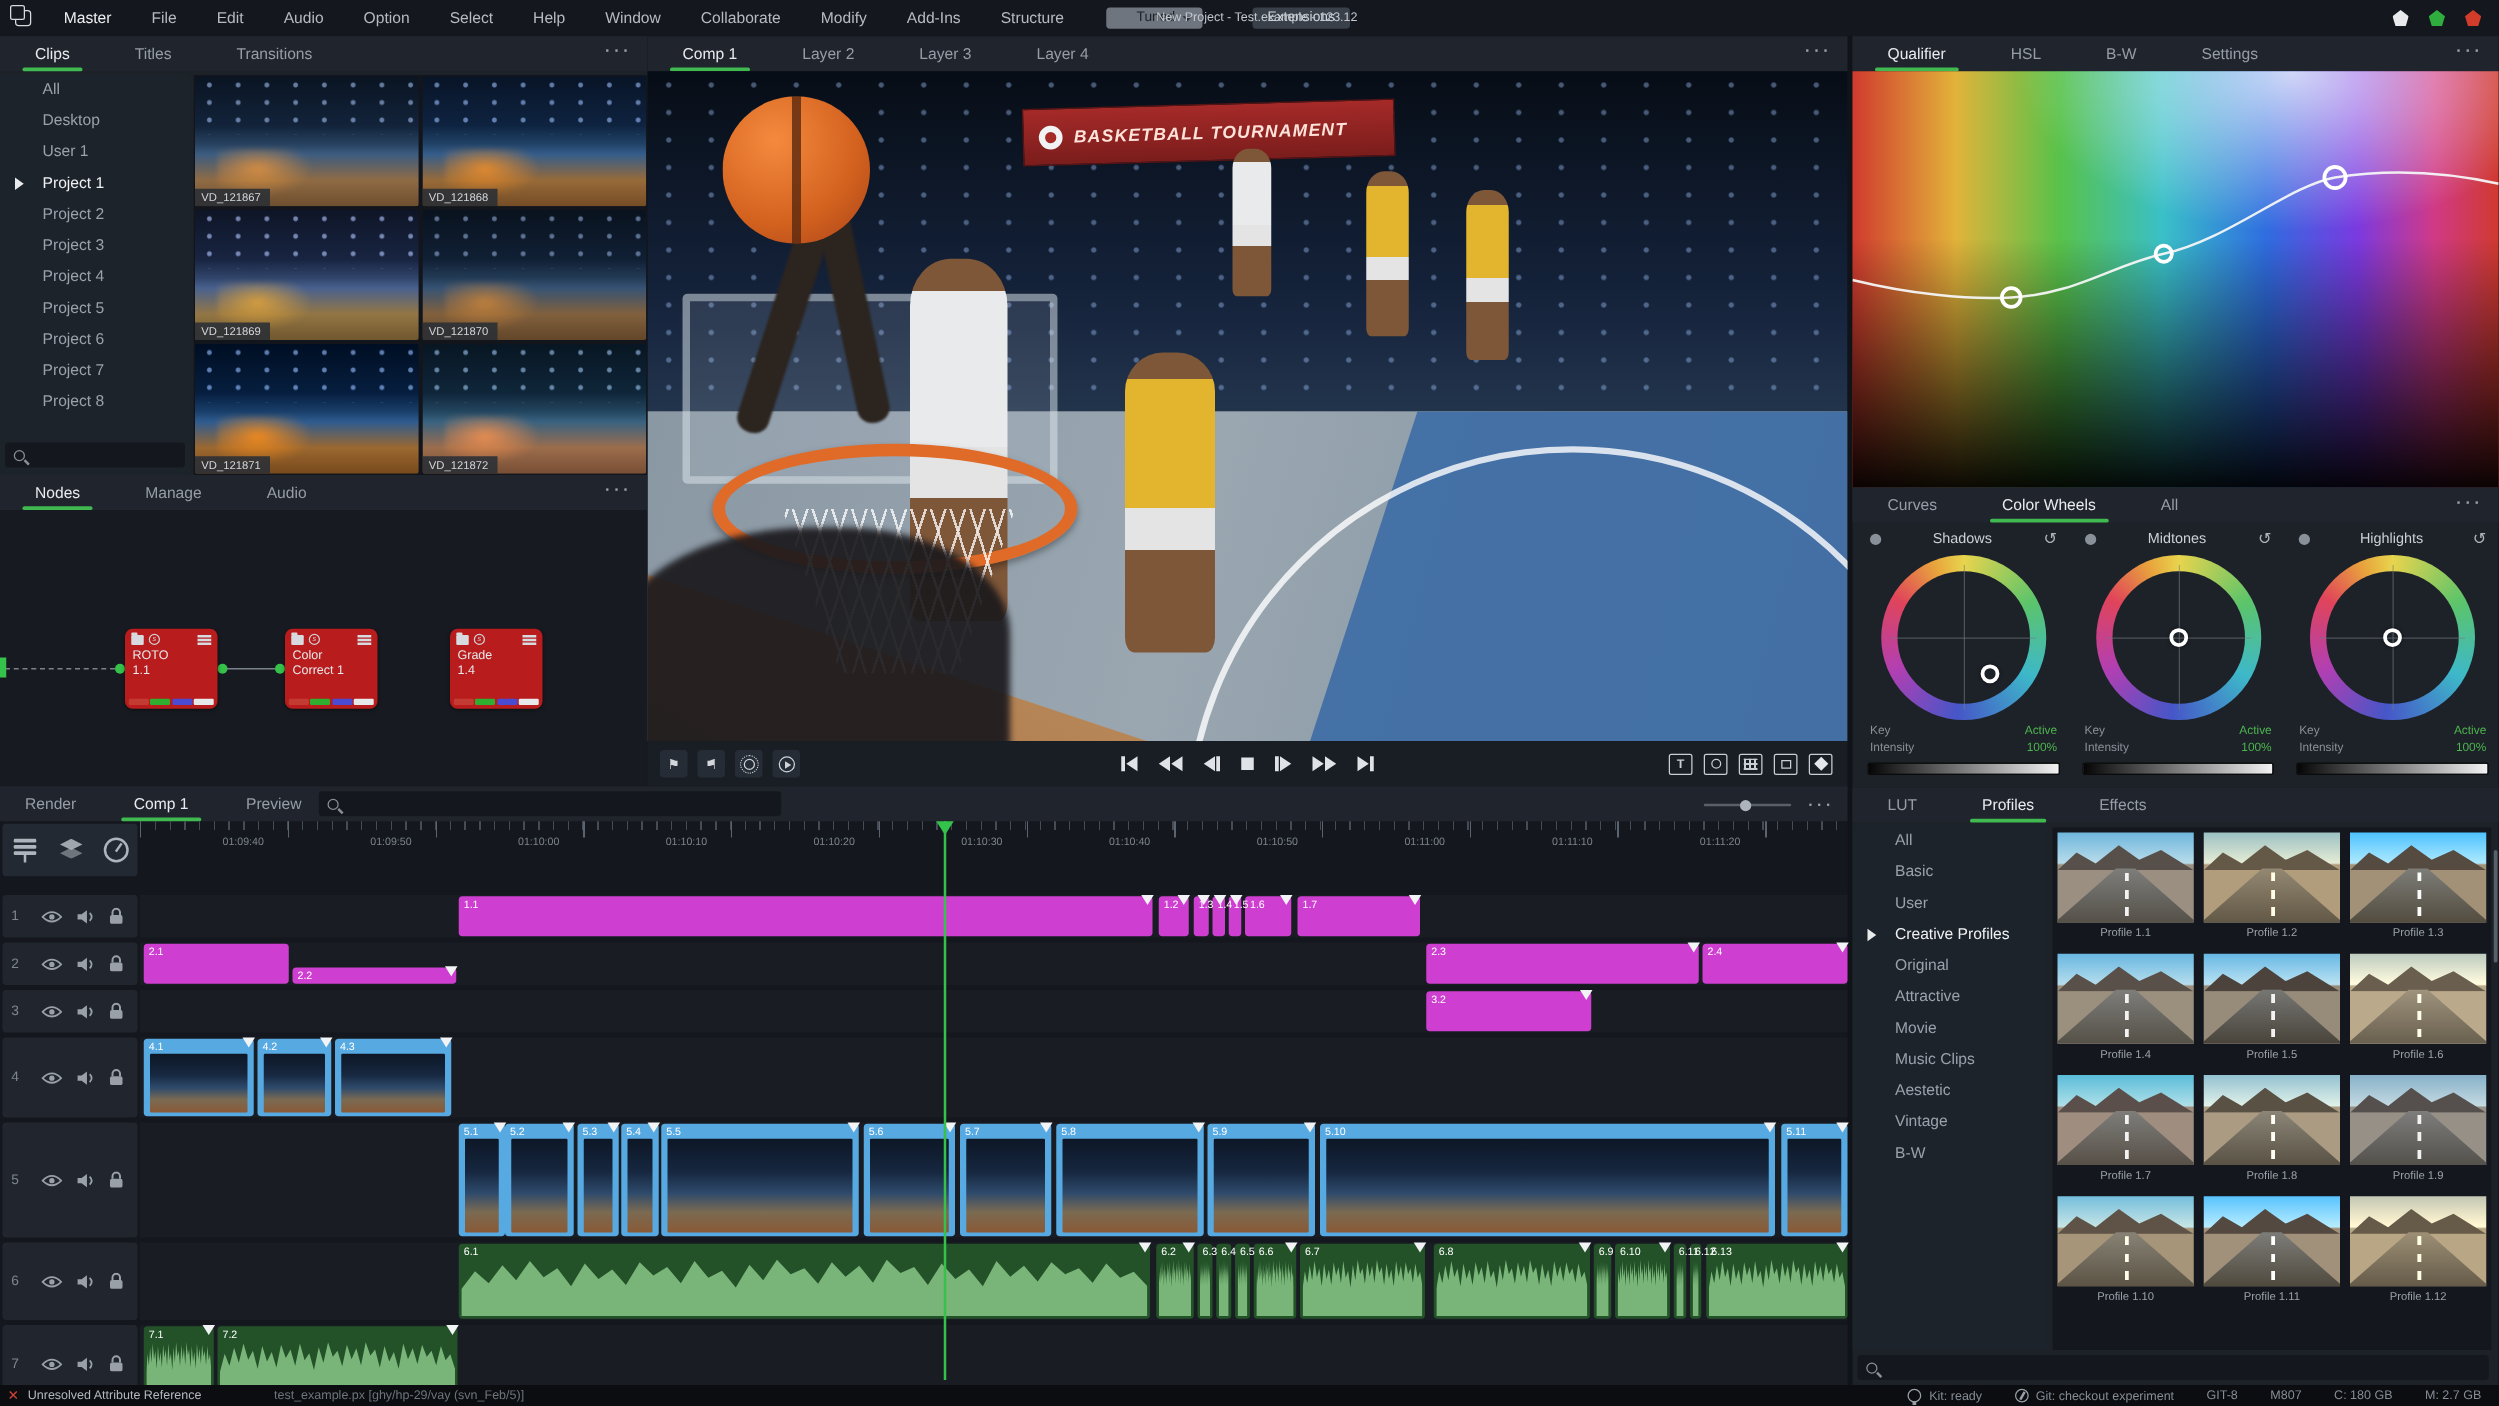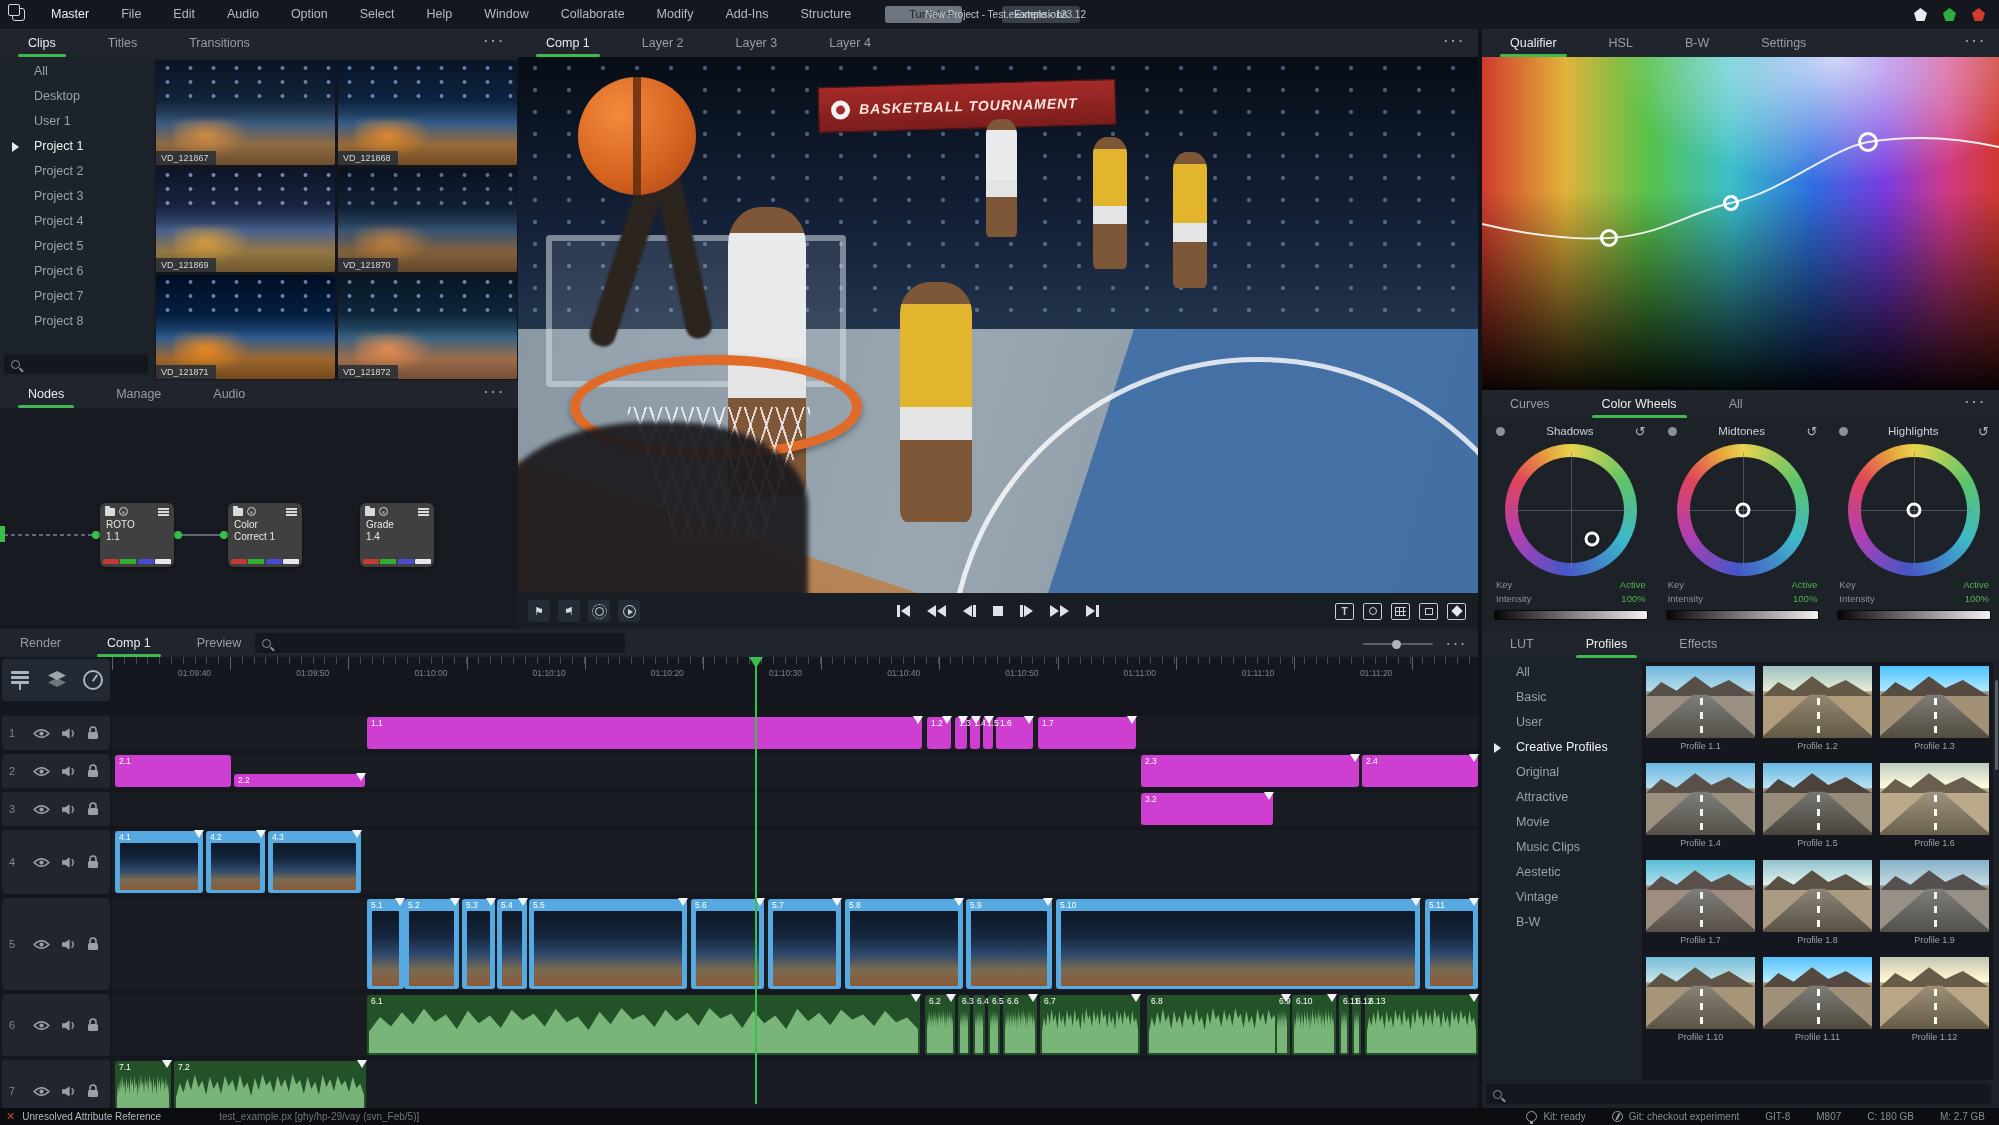--- a/index.html
+++ b/index.html
@@ -57,21 +57,21 @@
     background:radial-gradient(ellipse at 40% 40%,rgba(235,150,60,.8),rgba(235,150,60,0) 65%); filter:blur(2px); }
   .v2 .arenascene{filter:saturate(1.25)} .v3 .arenascene{filter:hue-rotate(9deg) brightness(1.08)}
   .v4 .arenascene{filter:brightness(.9)} .v5 .arenascene{filter:saturate(1.35) contrast(1.06)}
   .v6 .arenascene{filter:hue-rotate(-9deg) brightness(1.04)}
   .clabel { position:absolute; left:0; bottom:0; background:rgba(42,47,54,.88); color:#d2d6db; font-size:9px; padding:2px 7px 2px 5px; }
 
   
   #nodes-panel { left:0; top:380px; width:518px; height:249px; background:#171b21; }
   #node-canvas { position:absolute; left:0; top:28px; right:0; bottom:0; }
   #wiresvg { position:absolute; inset:0; }
-  .node { position:absolute; width:74px; height:64px; background:#404040; border-radius:6px; top:95px; box-shadow:0 1px 3px rgba(0,0,0,.5); }
+  .node { position:absolute; width:74px; height:64px; background:#b91c1c; border-radius:6px; top:95px; box-shadow:0 1px 3px rgba(0,0,0,.5); }
   .nhead { display:flex; align-items:center; gap:4px; padding:4px 5px 0; }
   .nfolder { width:10px; height:8px; background:#d7dade; border-radius:1px; position:relative; }
   .nfolder::before { content:""; position:absolute; left:0; top:-2px; width:5px; height:2px; background:#d7dade; border-radius:1px 1px 0 0; }
   .nsync { width:9px; height:9px; border:1px solid #cfd3d8; border-radius:50%; color:#cfd3d8; font-size:6px; line-height:8px; text-align:center; }
   .nmenu { margin-left:auto; width:11px; height:8px; border-top:2px solid #d7dade; border-bottom:2px solid #d7dade; position:relative; }
   .nmenu::after { content:""; position:absolute; left:0; right:0; top:1px; height:2px; background:#d7dade; }
   .ntitle { padding:3px 6px 0; font-size:10px; line-height:1.15; color:#e6e8eb; }
   .nstrip { position:absolute; left:3px; right:3px; bottom:3px; height:5px; display:flex; gap:1.5px; }
   .nstrip i { flex:1; border-radius:1px; }
   .nstrip i:nth-child(1){background:#c43b33}.nstrip i:nth-child(2){background:#2fae2f}
@@ -1044,21 +1044,21 @@
           <div class="clip audio" style="left: 891px; width: 34px;">
             <span class="lbl">6.6</span>
             <i class="wave"></i>
             <i class="mk"></i>
           </div>
           <div class="clip audio" style="left: 928px; width: 100px;">
             <span class="lbl">6.7</span>
             <i class="wave"></i>
             <i class="mk"></i>
           </div>
-          <div class="clip audio" style="left: 1035px; width: 143px;">
+          <div class="clip audio" style="left: 1035px; width: 125px;">
             <span class="lbl">6.8</span>
             <i class="wave"></i>
             <i class="mk"></i>
           </div>
           <div class="clip audio" style="left: 1163px; width: 14px;">
             <span class="lbl">6.9</span>
             <i class="wave"></i>
           </div>
           <div class="clip audio" style="left: 1180px; width: 44px;">
             <span class="lbl">6.10</span>

